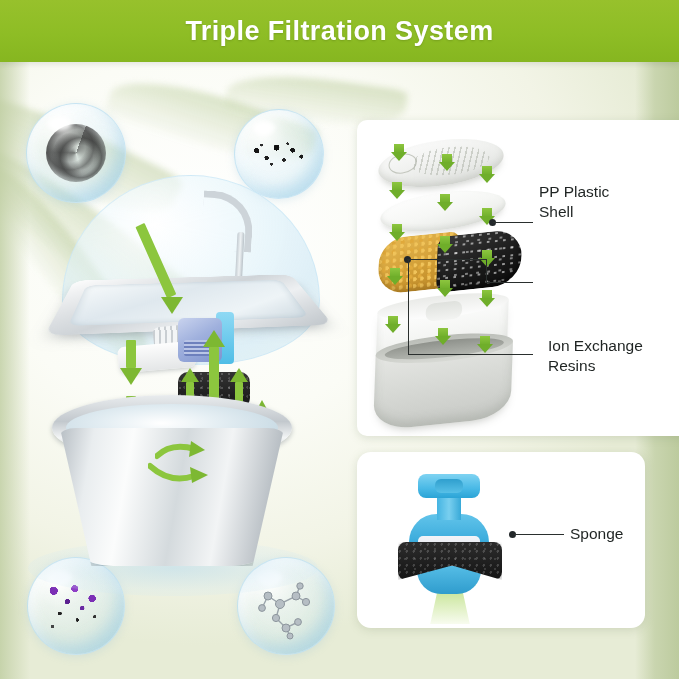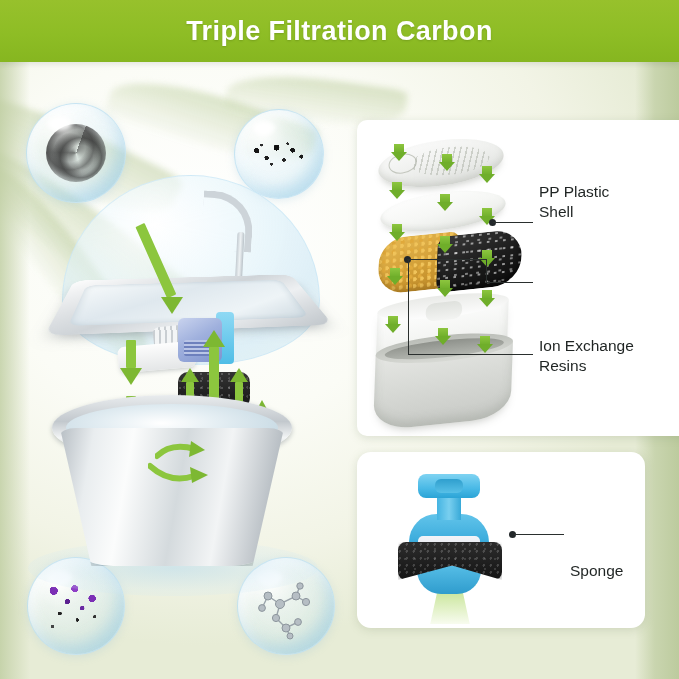--- a/index.html
+++ b/index.html
@@ -314,21 +314,21 @@
   <div class="bg-base"></div>
   <div class="leaf" style="left:-40px;top:70px;width:250px;height:64px;transform:rotate(26deg);"></div>
   <div class="leaf" style="left:-20px;top:120px;width:300px;height:58px;transform:rotate(38deg);"></div>
   <div class="leaf" style="left:10px;top:150px;width:240px;height:48px;transform:rotate(54deg);"></div>
   <div class="leaf" style="left:120px;top:64px;width:210px;height:52px;transform:rotate(18deg);"></div>
   <div class="leaf" style="left:230px;top:66px;width:180px;height:44px;transform:rotate(8deg);"></div>
   <div class="bg-left-band"></div>
   <div class="bg-right-band"></div>
 
   <div class="header">
-    <div class="header-title">Triple Filtration Carbon</div>
+    <div class="header-title">Triple Filtration System</div>
   </div>
 
   <div>
 
     <div class="bubble" style="left:26px;top:103px;width:98px;height:98px;">
       <div class="spot" style="left:19px;top:20px;width:60px;height:58px;border-radius:50%;
         background:
           radial-gradient(ellipse at 40% 40%, rgba(60,60,60,.0) 30%, rgba(60,60,60,.55) 46%, rgba(40,40,40,.0) 62%),
           radial-gradient(ellipse at 58% 58%, rgba(45,45,45,.0) 26%, rgba(45,45,45,.6) 42%, rgba(45,45,45,0) 60%),
           conic-gradient(from 20deg, rgba(55,55,55,.6), rgba(120,120,120,.1) 40%, rgba(45,45,45,.65) 70%, rgba(130,130,130,.1));
@@ -548,28 +548,28 @@
     <div class="lead-dot" style="left:47px;top:136px;"></div>
     <div class="lead-line" style="left:129px;top:162px;width:47px;"></div>
     <div class="lead-v" style="left:129px;top:140px;height:23px;"></div>
     <div class="lead-line" style="left:50px;top:139px;width:80px;"></div>
 
     <div class="lead-v" style="left:51px;top:139px;height:95px;"></div>
     <div class="lead-line" style="left:51px;top:234px;width:125px;"></div>
 
     <div class="lbl" style="left:182px;top:62px;width:100px;">PP Plastic
 Shell</div>
-    <div class="lbl" style="left:182px;top:216px;width:110px;">Ion Exchange
+    <div class="lbl" style="left:191px;top:216px;width:110px;">Ion Exchange
 Resins</div>
   </div>
 
   <div class="card" id="card-pump">
     <div class="lead-dot" style="left:152px;top:79px;"></div>
     <div class="lead-line" style="left:157px;top:82px;width:50px;"></div>
-    <div class="lbl" style="left:213px;top:72px;width:80px;margin-top:37px;">Sponge</div>
+    <div class="lbl" style="left:213px;top:72px;width:80px;">Sponge</div>
   </div>
 
   <div class="pump-wrap">
     <div class="flow-up"></div>
     <div class="pump-base"></div>
     <div class="pump-body"></div>
     <div class="pump-window"></div>
     <div class="pump-neck"></div>
     <div class="pump-cap"></div>
     <div class="sponge-band"></div>

